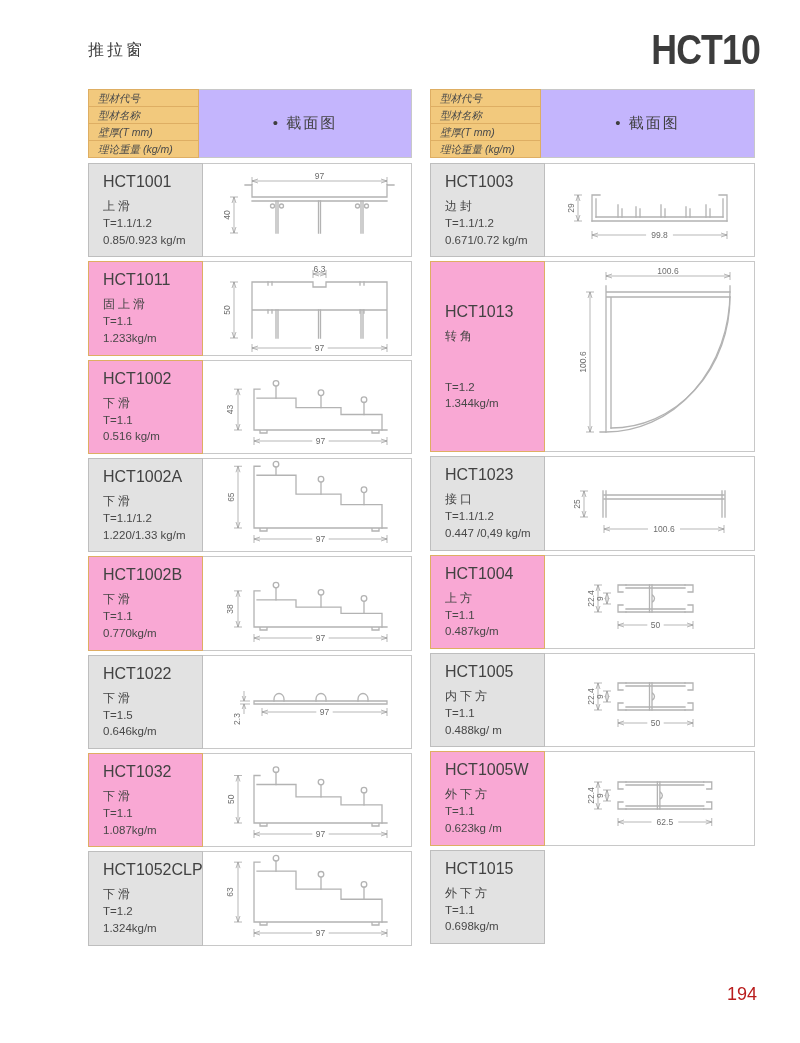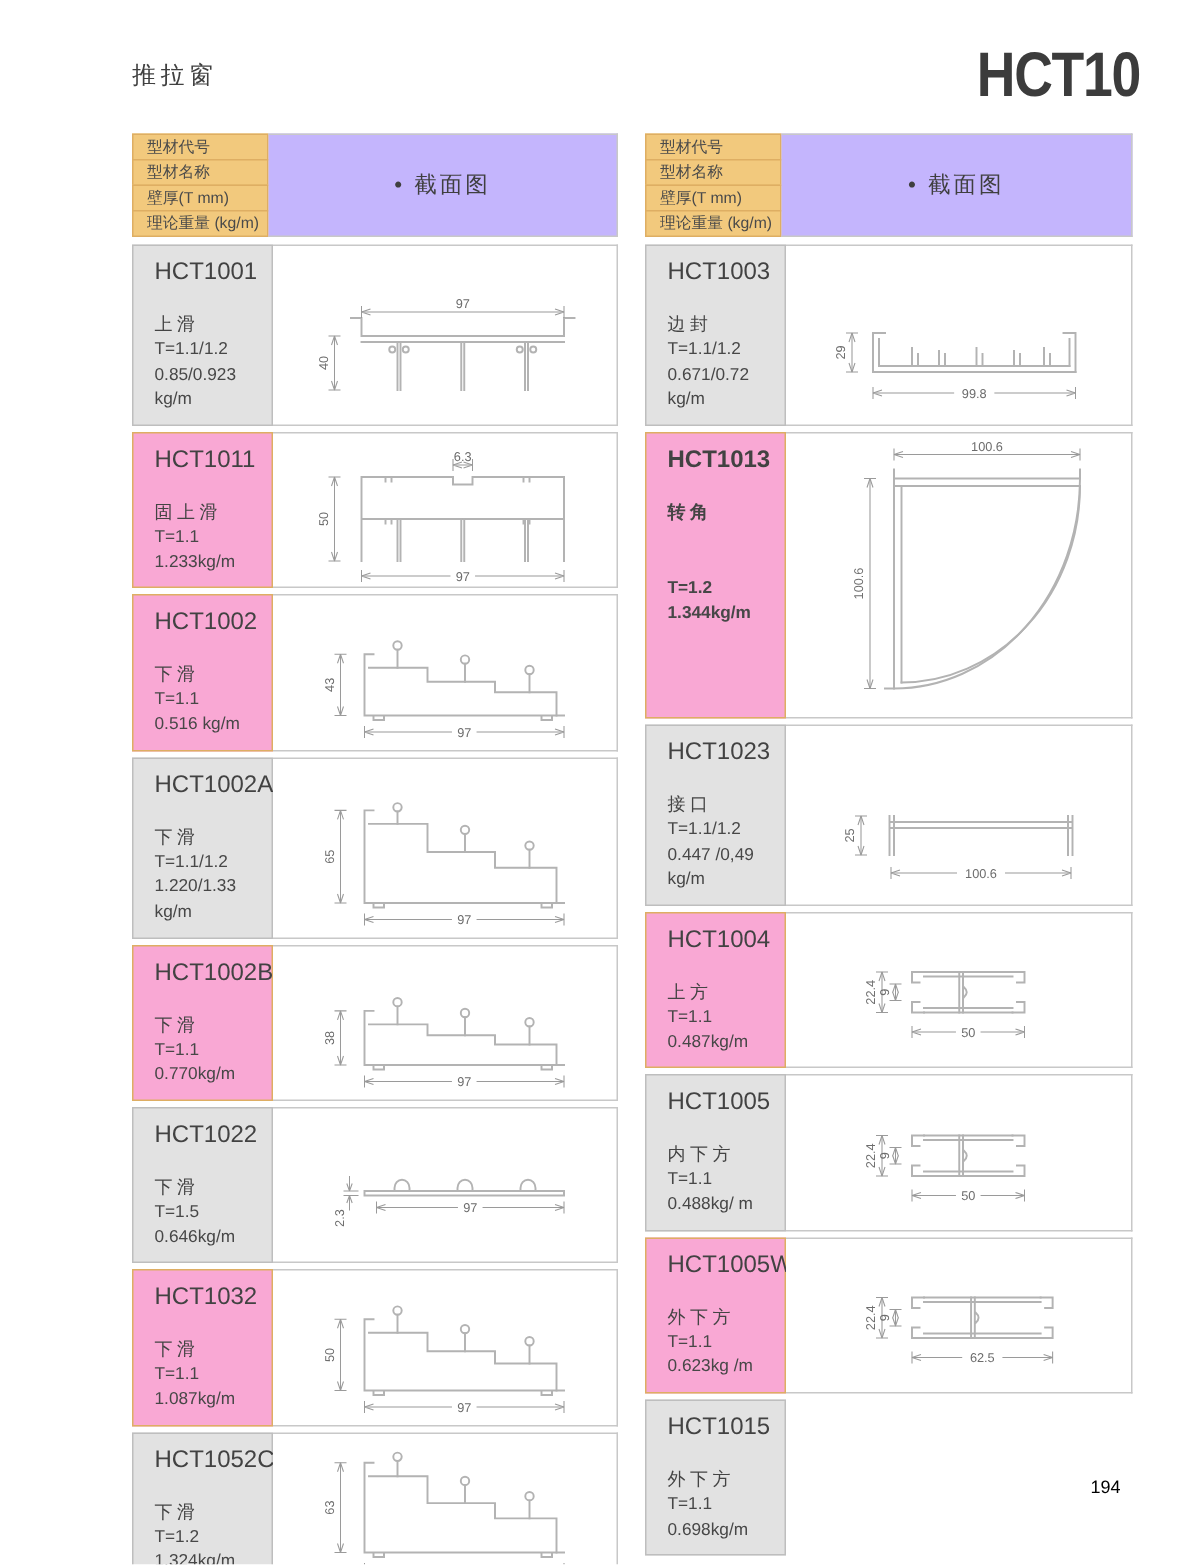--- a/index.html
+++ b/index.html
@@ -1,42 +1,42 @@
 <!DOCTYPE html>
 <html><head>
 <meta charset="utf-8">
 <style>
   html,body{margin:0;padding:0;background:#ffffff;}
   .page{position:relative;width:800px;height:1043px;background:#ffffff;overflow:hidden;
         font-family:"Liberation Sans","DejaVu Sans",sans-serif;color:#4a4a4a;}
   .title-cn{position:absolute;left:88px;top:40px;font-size:16px;letter-spacing:3px;color:#404040;}
   .title-series{position:absolute;right:40px;top:26px;font-size:42px;font-weight:700;color:#3c3c3c;
         letter-spacing:-1px;transform:scale(.85,1);transform-origin:right top;}
-  .page-num{position:absolute;left:727px;top:984px;font-size:12px;color:#000000;}
+  .page-num{position:absolute;left:727px;top:984px;font-size:18px;color:#b91c1c;}
 
   .ptable{position:absolute;top:89px;}
   #table-0{left:88px;width:324px;}
   #table-1{left:430px;width:325px;}
 
   .thead{display:flex;margin-bottom:5px;}
-  .thead-labels{width:91px;display:flex;flex-direction:column;}
+  .thead-labels{width:111px;display:flex;flex-direction:column;font-style:italic;}
   .thead-cell{height:18px;line-height:17px;font-size:10.5px;padding-left:9px;color:#4a4a4a;
         background:#F2C97D;border:1px solid #DEAE63;box-sizing:border-box;}
   .thead-cell + .thead-cell{margin-top:-1px;}
   .thead-section{flex:1;background:#c4b5fd;border:1px solid #C8C8C8;border-left:none;
         display:flex;align-items:center;justify-content:center;font-size:15px;color:#3f3f3f;letter-spacing:2px;}
 
   .prow{display:flex;margin-bottom:4px;min-height:91px;}
   .prow.tall{min-height:189px;}
-  .pcell-label{width:94px;box-sizing:border-box;display:flex;flex-direction:column;
+  .pcell-label{width:115px;box-sizing:border-box;display:flex;flex-direction:column;
         padding:9px 4px 8px 14px;background:#E2E2E2;border:1px solid #BEBEBE;}
   .prow.hl .pcell-label{background:#f9a8d4;border-color:#DEAE63;}
-  .prow.tall .pcell-label{font-weight:bold;}
+  .prow.tall .pcell-label{justify-content:center;}
   .pcode{font-size:16px;color:#424242;white-space:nowrap;letter-spacing:0;}
-  .pname{font-size:12px;letter-spacing:3px;margin-top:17px;color:#444;}
+  .pname{font-size:12px;letter-spacing:3px;margin-top:7px;color:#444;}
   .spacer{flex:1;}
   .prow.tall .spacer{flex:0 0 34px;}
   .pblock{font-size:11.5px;line-height:1.45;color:#474747;}
   .pcell-diagram{flex:1;background:#ffffff;border:1px solid #C8C8C8;border-left:none;
         display:flex;align-items:flex-end;justify-content:center;overflow:hidden;}
 
   .prof{fill:none;stroke:#b3b3b3;stroke-width:1.3;stroke-linecap:square;}
   .dim{fill:none;stroke:#9a9a9a;stroke-width:0.7;}
   .dimtxt{font-size:8.5px;fill:#6d6d6d;font-family:"Liberation Sans","DejaVu Sans",sans-serif;}
   .dimbg{fill:#ffffff;}

